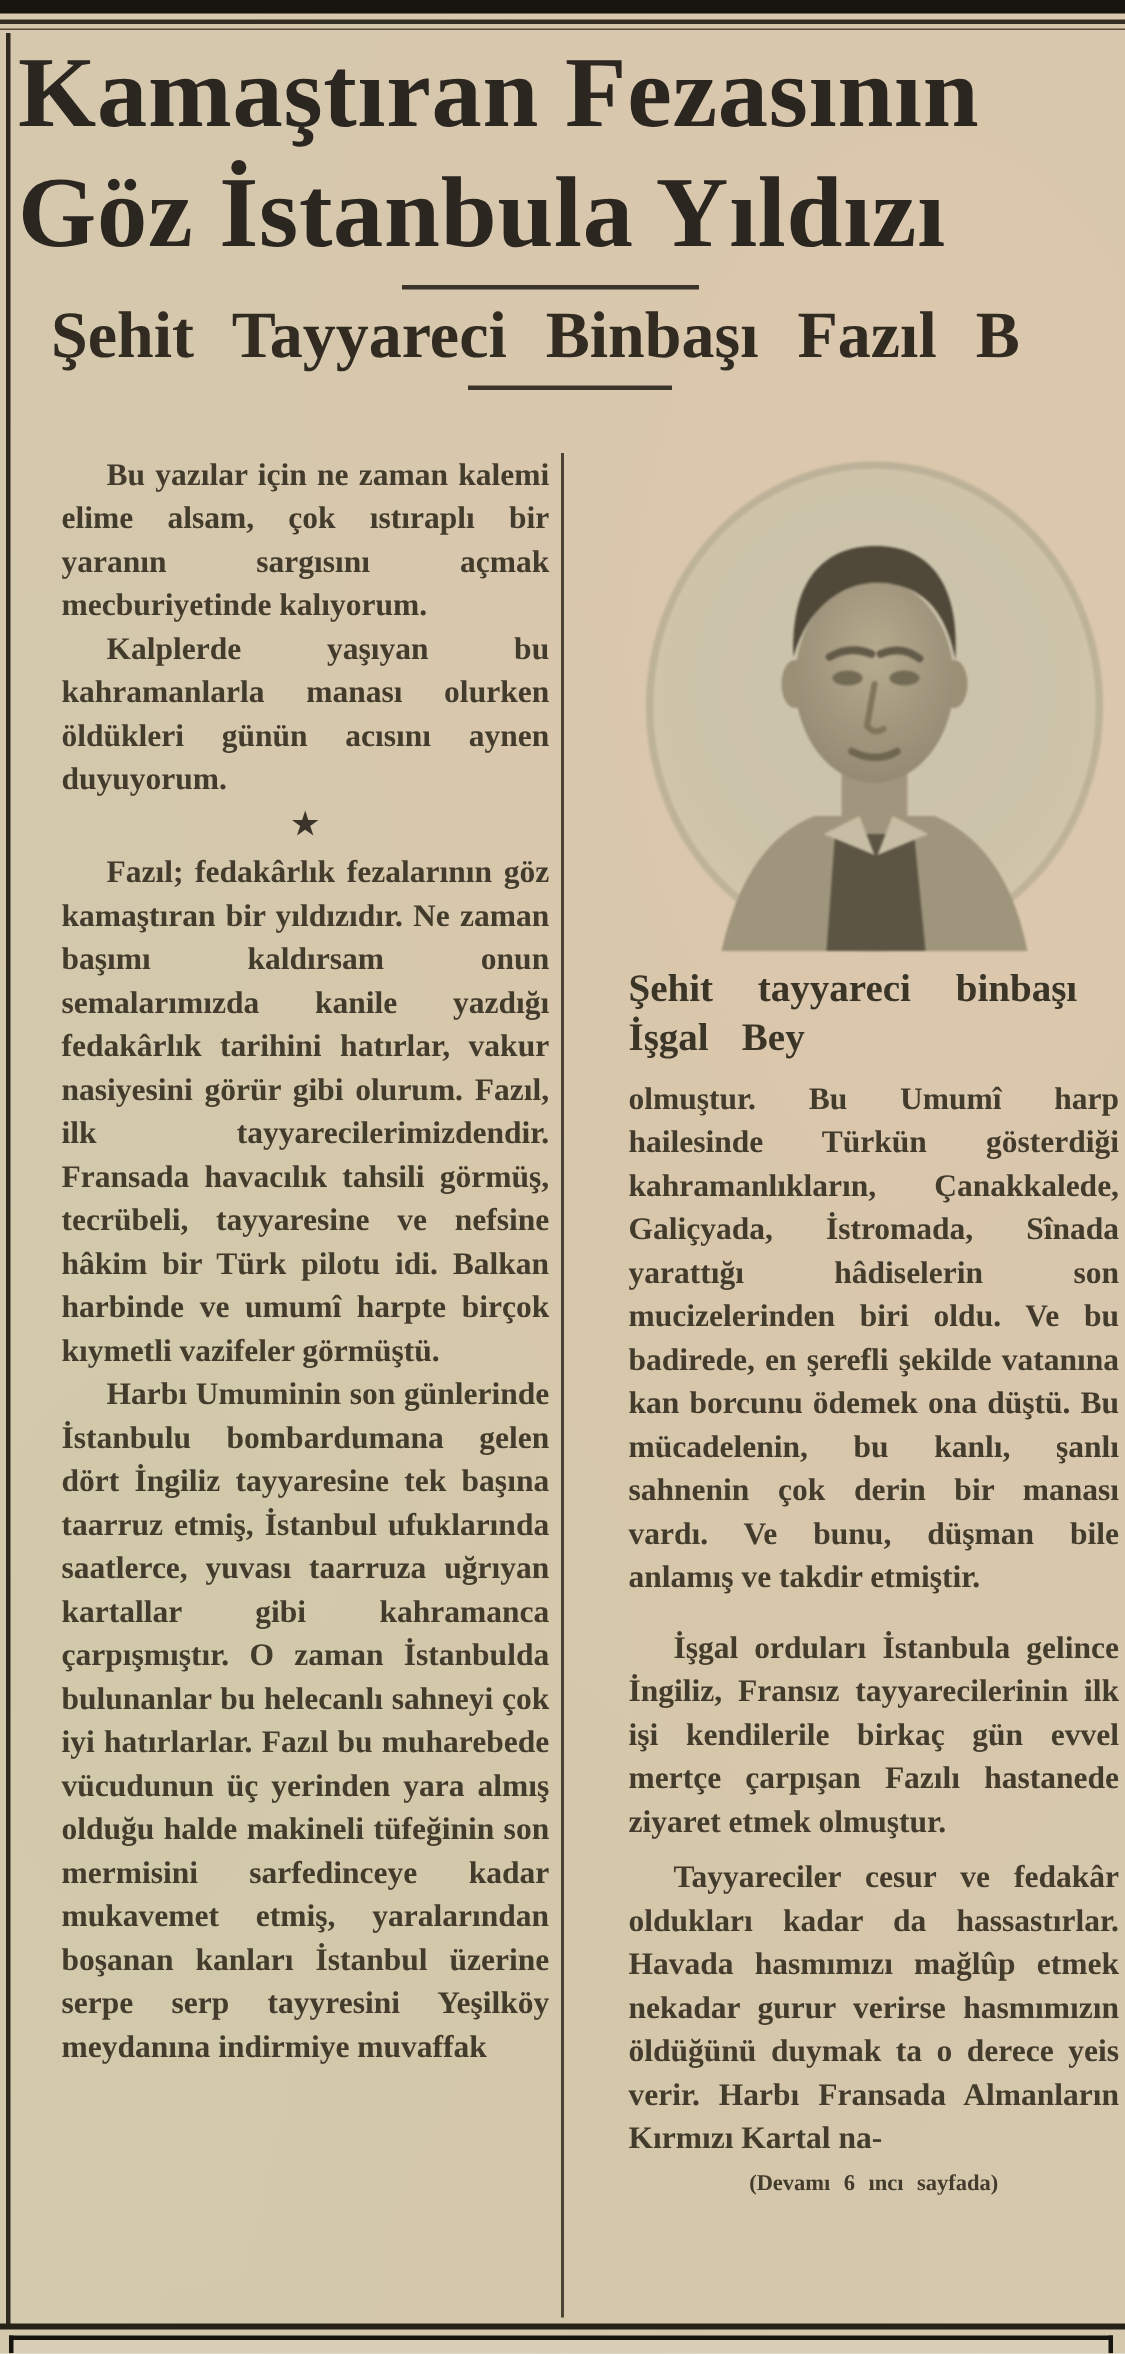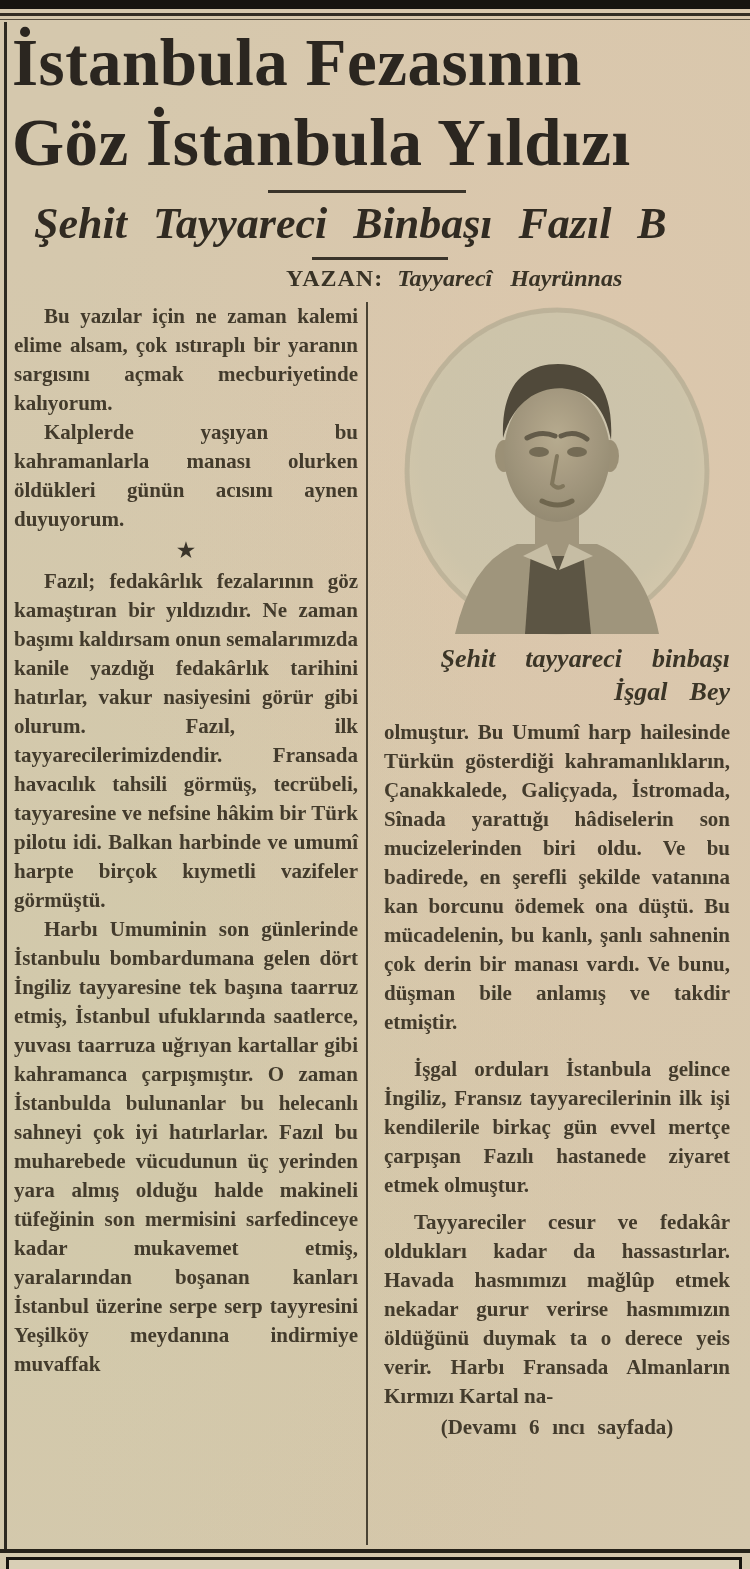--- a/index.html
+++ b/index.html
@@ -19,77 +19,74 @@
   .left-rule{position:absolute;top:22px;left:4px;width:3px;height:1528px;background:#2e2a21;}
 
   header{position:absolute;top:22px;left:12px;width:736px;}
   .hl{
     font-size:67px;font-weight:700;color:#2b2620;line-height:80px;
     letter-spacing:0.5px;white-space:nowrap;
   }
   .rule-sm{width:198px;height:3px;background:#3a342a;margin:8px 0 4px 256px;}
   .subtitle{
     font-size:44px;font-weight:700;color:#312b22;line-height:54px;
-    word-spacing:0.34em;white-space:nowrap;margin-left:22px;font-style:italic;
+    word-spacing:0.34em;white-space:nowrap;margin-left:22px;
   }
   .rule-sm2{width:136px;height:3px;background:#3a342a;margin:6px 0 5px 300px;}
   .byline{font-size:24px;font-weight:700;margin-left:274px;color:#393326;}
   .byline-label{letter-spacing:1px;}
   .byline-author{font-style:italic;margin-left:14px;word-spacing:0.5em;}
 
   .cols{position:absolute;top:302px;left:14px;width:732px;display:flex;align-items:flex-start;}
-  .col{font-size:21px;font-weight:700;line-height:29px;text-align:justify;color:#433b2c;}
+  .col{font-size:21px;font-weight:700;line-height:29px;text-align:justify;color:#433b2c;margin-left:27px;}
   .col-left{width:344px;}
   .divider{width:2px;align-self:stretch;min-height:1243px;background:#4a4334;margin:0 16px 0 8px;}
   .col-right{width:346px;}
   .col p{margin:0;}
   .indent{text-indent:30px;}
   .noindent{text-indent:0;}
   .star{text-align:center;font-size:20px;line-height:28px;color:#3a342a;margin:2px 0 3px;}
 
   .photo{width:320px;height:334px;margin:2px auto 4px;}
   .photo svg{filter:blur(0.7px) sepia(0.18) contrast(0.93);}
   .caption{
-    text-align:right;font-size:26px;font-weight:700;font-style:italic;
+    text-align:left;font-size:26px;font-weight:700;
     line-height:33px;color:#3b3527;margin-bottom:10px;
   }
   .caption .c1{word-spacing:0.9em;}
   .caption .c2{word-spacing:0.6em;}
   .gap-a{margin-bottom:18px !important;}
   .gap-b{margin-bottom:8px !important;}
   .continuation{
-    text-align:center;font-size:21px;font-weight:700;color:#433b2c;
+    text-align:center;font-size:15px;font-weight:700;color:#433b2c;
     margin-top:2px;word-spacing:0.35em;
   }
 
   .bottom-rule{position:absolute;top:1549px;left:0;width:750px;height:4px;background:#262219;}
   .bottom-box{
     position:absolute;top:1557px;left:6px;width:736px;height:12px;
     background:#d9cfb6;border:3px solid #17140f;border-bottom:none;box-sizing:border-box;
   }
 </style>
 </head>
 <body>
 
 <div class="page">
 
   <div class="top-bar"></div>
   <div class="top-rule-a"></div>
   <div class="top-rule-b"></div>
   <div class="left-rule"></div>
 
   <header>
-    <div class="hl">İstanbula Fezasının</div>
+    <div class="hl">Kamaştıran Fezasının</div>
     <div class="hl">Göz İstanbula Yıldızı</div>
     <div class="rule-sm"></div>
     <div class="subtitle">Şehit Tayyareci Binbaşı Fazıl B</div>
     <div class="rule-sm2"></div>
-    <div class="byline">
-      <span class="byline-label">YAZAN:</span><span class="byline-author">Tayyarecî Hayrünnas</span>
-    </div>
   </header>
 
   <div class="cols">
 
     <div class="col col-left">
       <p class="indent">Bu yazılar için ne zaman kalemi elime alsam, çok ıstıraplı bir yaranın sargısını açmak mecburiyetinde kalıyorum.</p>
       <p class="indent">Kalplerde yaşıyan bu kahramanlarla manası olurken öldükleri günün acısını aynen duyuyorum.</p>
       <div class="star">★</div>
       <p class="indent">Fazıl; fedakârlık fezalarının göz kamaştıran bir yıldızıdır. Ne zaman başımı kaldırsam onun semalarımızda kanile yazdığı fedakârlık tarihini hatırlar, vakur nasiyesini görür gibi olurum. Fazıl, ilk tayyarecilerimizdendir. Fransada havacılık tahsili görmüş, tecrübeli, tayyaresine ve nefsine hâkim bir Türk pilotu idi. Balkan harbinde ve umumî harpte birçok kıymetli vazifeler görmüştü.</p>
       <p class="indent">Harbı Umuminin son günlerinde İstanbulu bombardumana gelen dört İngiliz tayyaresine tek başına taarruz etmiş, İstanbul ufuklarında saatlerce, yuvası taarruza uğrıyan kartallar gibi kahramanca çarpışmıştır. O zaman İstanbulda bulunanlar bu helecanlı sahneyi çok iyi hatırlarlar. Fazıl bu muharebede vücudunun üç yerinden yara almış olduğu halde makineli tüfeğinin son mermisini sarfedinceye kadar mukavemet etmiş, yaralarından boşanan kanları İstanbul üzerine serpe serp tayyresini Yeşilköy meydanına indirmiye muvaffak</p>

